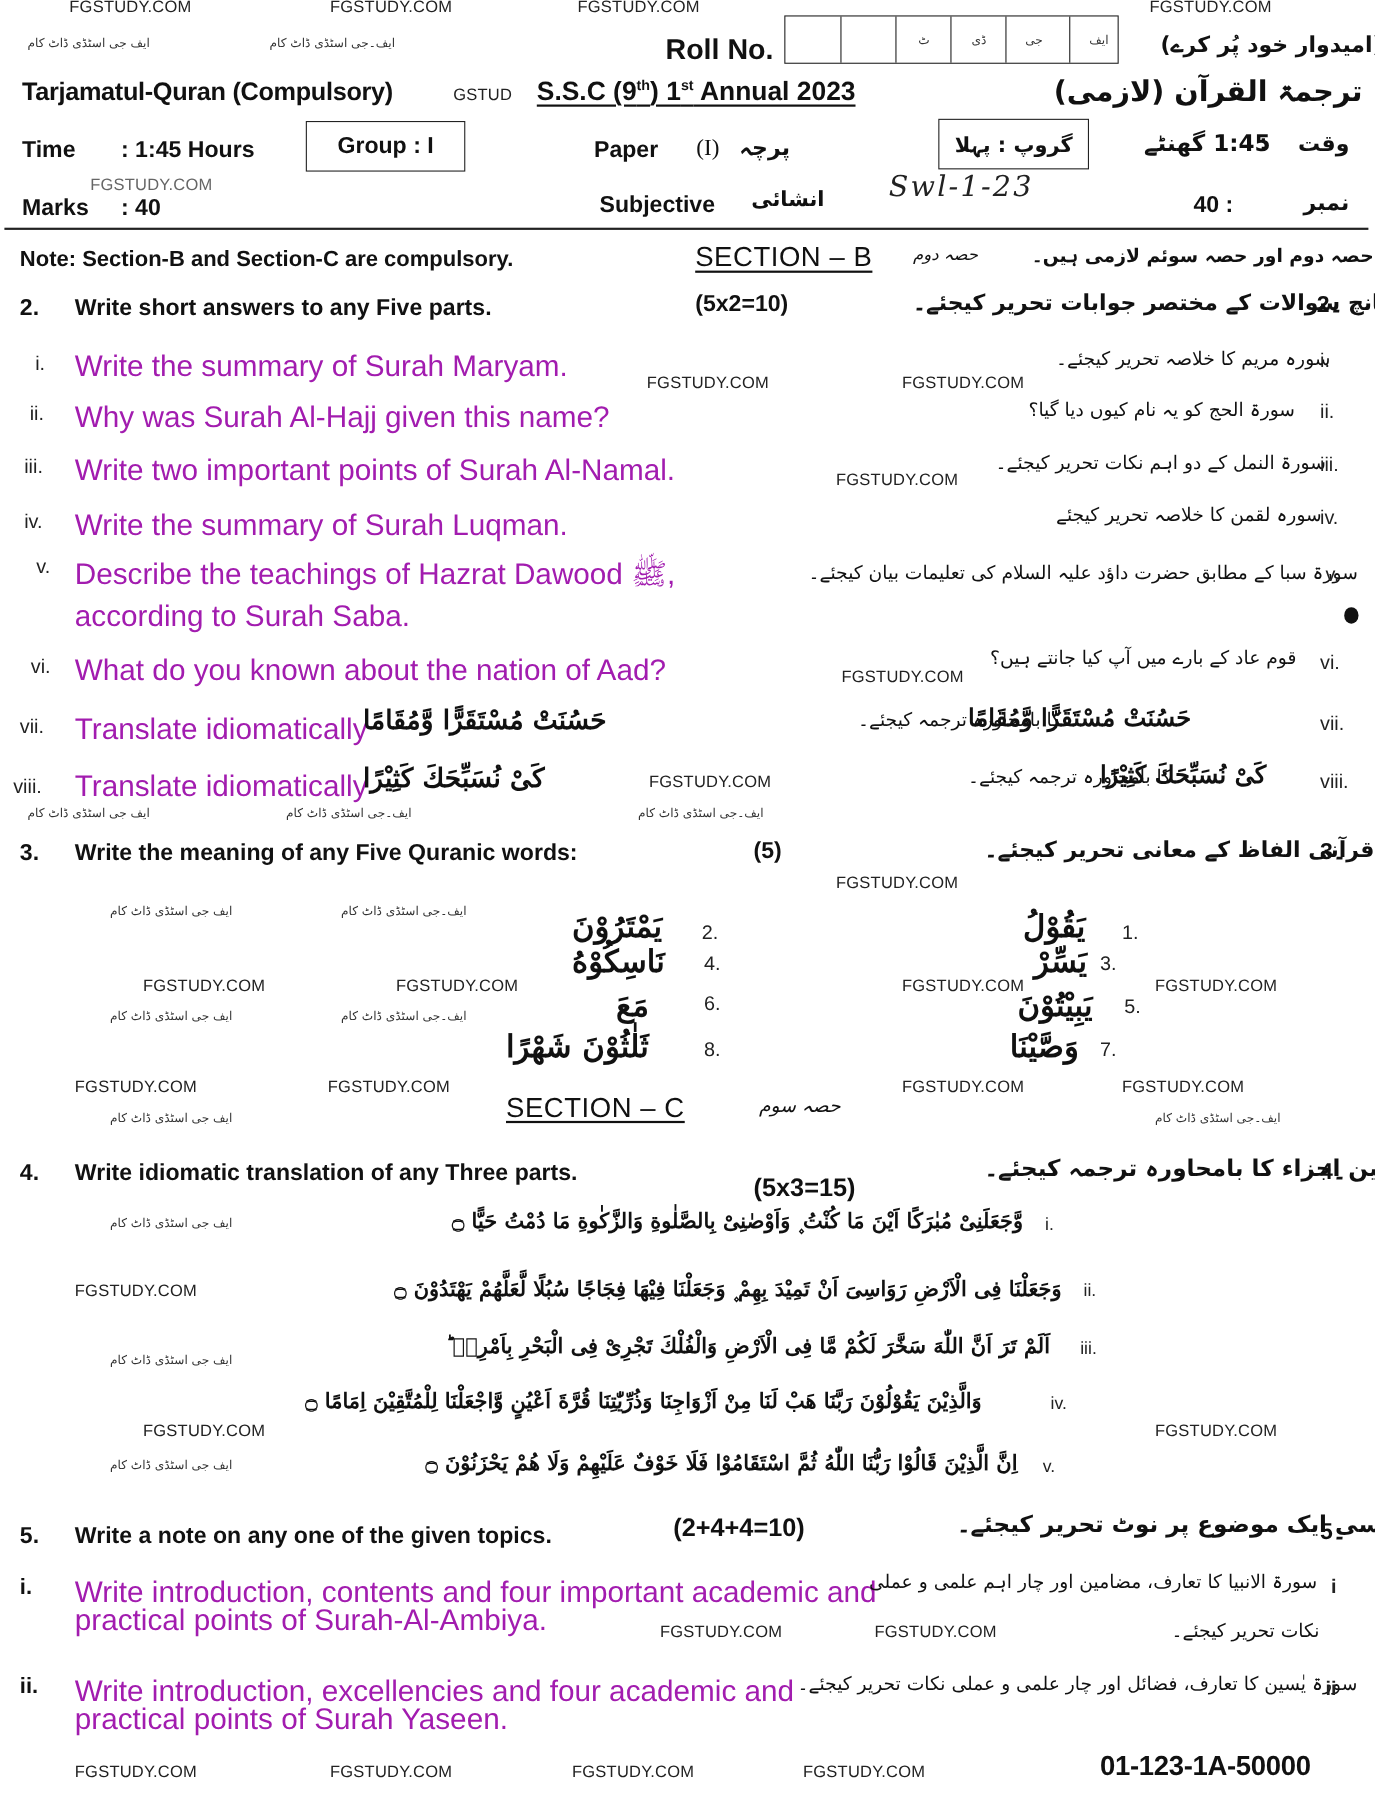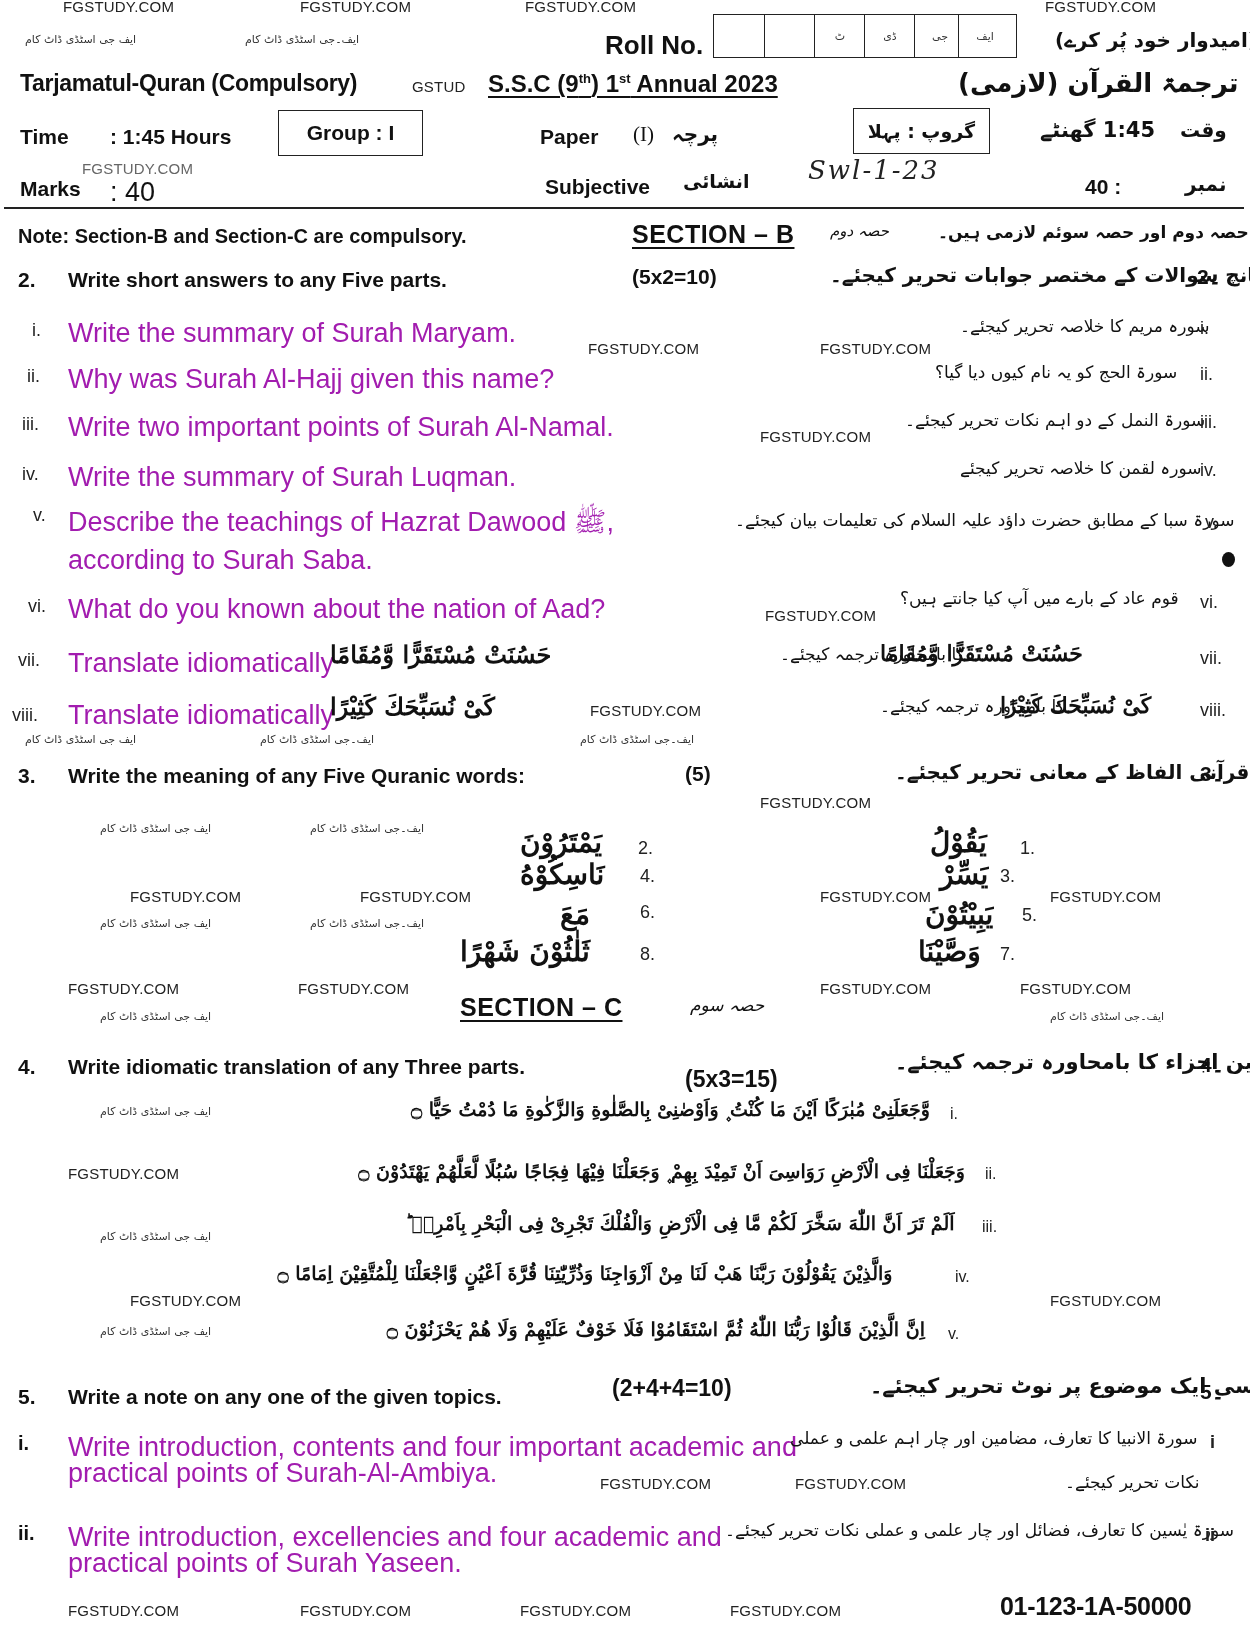--- a/index.html
+++ b/index.html
@@ -11,21 +11,21 @@
   .en { font-size:27px; color:#a21caf; }
   .enq { font-size:21px; font-weight:bold; color:#111; }
   .num { font-size:18px; color:#222; }
   .ur { direction:rtl; font-family:"DejaVu Sans", sans-serif; font-size:17px; color:#111; }
   .ar { direction:rtl; font-family:"DejaVu Serif", serif; font-weight:bold; color:#111; }
   .box { position:absolute; border:1.5px solid #222; }
   .rollcell { position:absolute; top:0; height:100%; border-left:1.5px solid #222; font-size:11px; direction:rtl;
               font-family:"DejaVu Sans", sans-serif; display:flex; align-items:center; justify-content:center; color:#333; }
   .hr { position:absolute; height:0; border-top:2px solid #222; }
   .uline { text-decoration:underline; text-decoration-thickness:2px; text-underline-offset:4px; }
-  .sect { font-size:25px; font-weight:700; letter-spacing:0.5px;text-align:center; }
+  .sect { font-size:25px; font-weight:400; letter-spacing:0.5px;text-align:center; }
   .title { font-size:23px; font-weight:900; letter-spacing:-0.3px; }
   .hand { font-family:"DejaVu Serif", serif; font-style:italic; font-size:26px; color:#222; letter-spacing:2px; }
 </style>
 </head>
 <body>
 
 <div>
   <span class="abs wm" style="left:63px;top:-2px">FGSTUDY.COM</span>
   <span class="abs wm" style="left:300px;top:-2px">FGSTUDY.COM</span>
   <span class="abs wm" style="left:525px;top:-2px">FGSTUDY.COM</span>
@@ -74,21 +74,21 @@
 </div>
 
 <header>
   <span class="abs" style="left:605px;top:30px;font-size:26px;font-weight:bold">Roll No.</span>
   <div class="box" style="left:713px;top:14px;width:302px;height:42px;">
     <div class="rollcell" style="left:0;width:50px;border-left:none"></div>
     <div class="rollcell" style="left:50px;width:50px"></div>
     <div class="rollcell" style="left:100px;width:50px">ٹ</div>
     <div class="rollcell" style="left:150px;width:50px">ڈی</div>
     <div class="rollcell" style="left:200px;width:50px">جی</div>
-    <div class="rollcell" style="left:244px;width:52px">ایف</div>
+    <div class="rollcell" style="left:258px;width:52px">ایف</div>
   </div>
   <span class="abs ur" style="left:1055px;top:28px;font-size:20px;font-weight:bold">(امیدوار خود پُر کرے)</span>
 
   <span class="abs title" style="left:20px;top:70px">Tarjamatul-Quran (Compulsory)</span>
   <span class="abs wm" style="left:412px;top:78px">GSTUD</span>
   <span class="abs uline" style="left:488px;top:70px;font-size:24px;font-weight:900"><span>S.S.C (9</span><sup style="font-size:13px">th</sup><span>) 1</span><sup style="font-size:13px">st</sup><span> Annual 2023</span></span>
   <span class="abs ur" style="left:958px;top:68px;font-size:26px;font-weight:900">ترجمۃ القرآن (لازمی)</span>
 
   <span class="abs" style="left:20px;top:125px;font-size:21px;font-weight:bold">Time</span>
   <span class="abs" style="left:110px;top:125px;font-size:21px;font-weight:bold">: 1:45 Hours</span>
@@ -100,21 +100,21 @@
   <span class="abs ur" style="left:672px;top:122px;font-size:20px;font-weight:bold">پرچہ</span>
   <div class="box" style="left:853px;top:108px;width:135px;height:44px;display:flex;align-items:center;justify-content:center">
     <span class="ur" style="font-size:19px;font-weight:bold">گروپ : پہلا</span>
   </div>
   <span class="abs ur" style="left:1040px;top:118px;font-size:21px;font-weight:bold">1:45 گھنٹے</span>
   <span class="abs" style="left:1145px;top:118px;font-size:21px;font-weight:bold">:</span>
   <span class="abs ur" style="left:1180px;top:118px;font-size:20px;font-weight:900">وقت</span>
 
   <span class="abs wm" style="left:82px;top:160px;color:#666">FGSTUDY.COM</span>
   <span class="abs" style="left:20px;top:177px;font-size:21px;font-weight:bold">Marks</span>
-  <span class="abs" style="left:110px;top:177px;font-size:27px;font-weight:normal">: 40</span>
+  <span class="abs" style="left:110px;top:177px;font-size:21px;font-weight:bold">: 40</span>
   <span class="abs" style="left:545px;top:175px;font-size:21px;font-weight:bold">Subjective</span>
   <span class="abs ur" style="left:683px;top:170px;font-size:19px;font-weight:bold">انشائی</span>
   <span class="abs hand" style="left:808px;top:155px">Swl-1-23</span>
   <span class="abs" style="left:1085px;top:175px;font-size:21px;font-weight:bold">40 :</span>
   <span class="abs ur" style="left:1185px;top:172px;font-size:20px;font-weight:900">نمبر</span>
 </header>
 
 <div class="hr" style="left:4px;top:207px;width:1240px"></div>
 
 <span class="abs" style="left:18px;top:225px;font-size:20px;font-weight:bold">Note: Section-B and Section-C are compulsory.</span>

